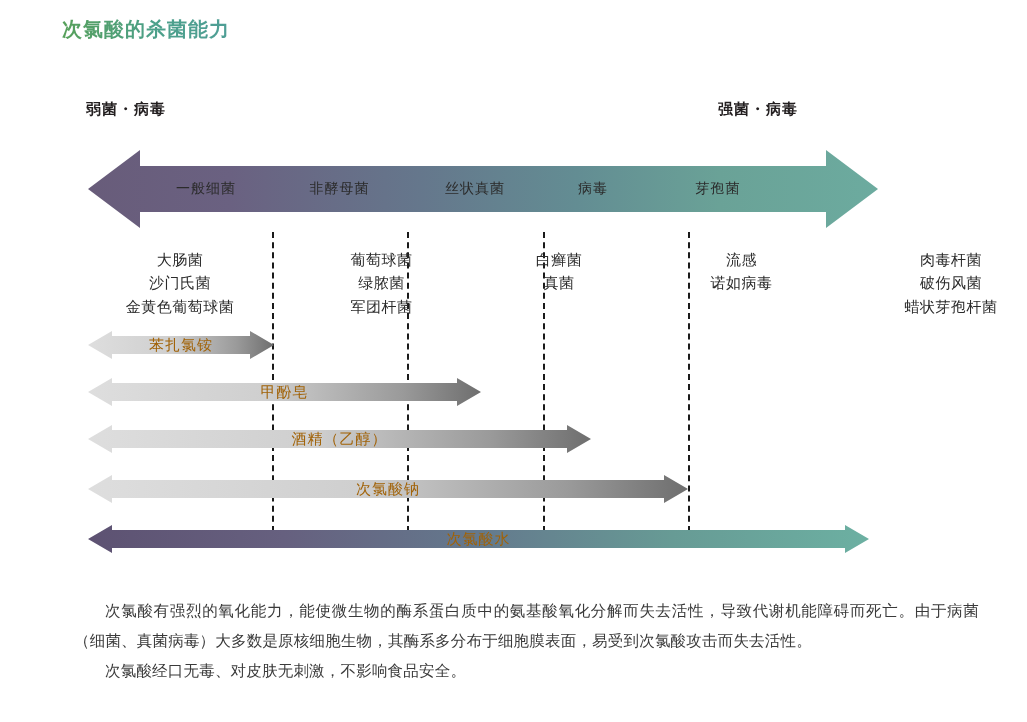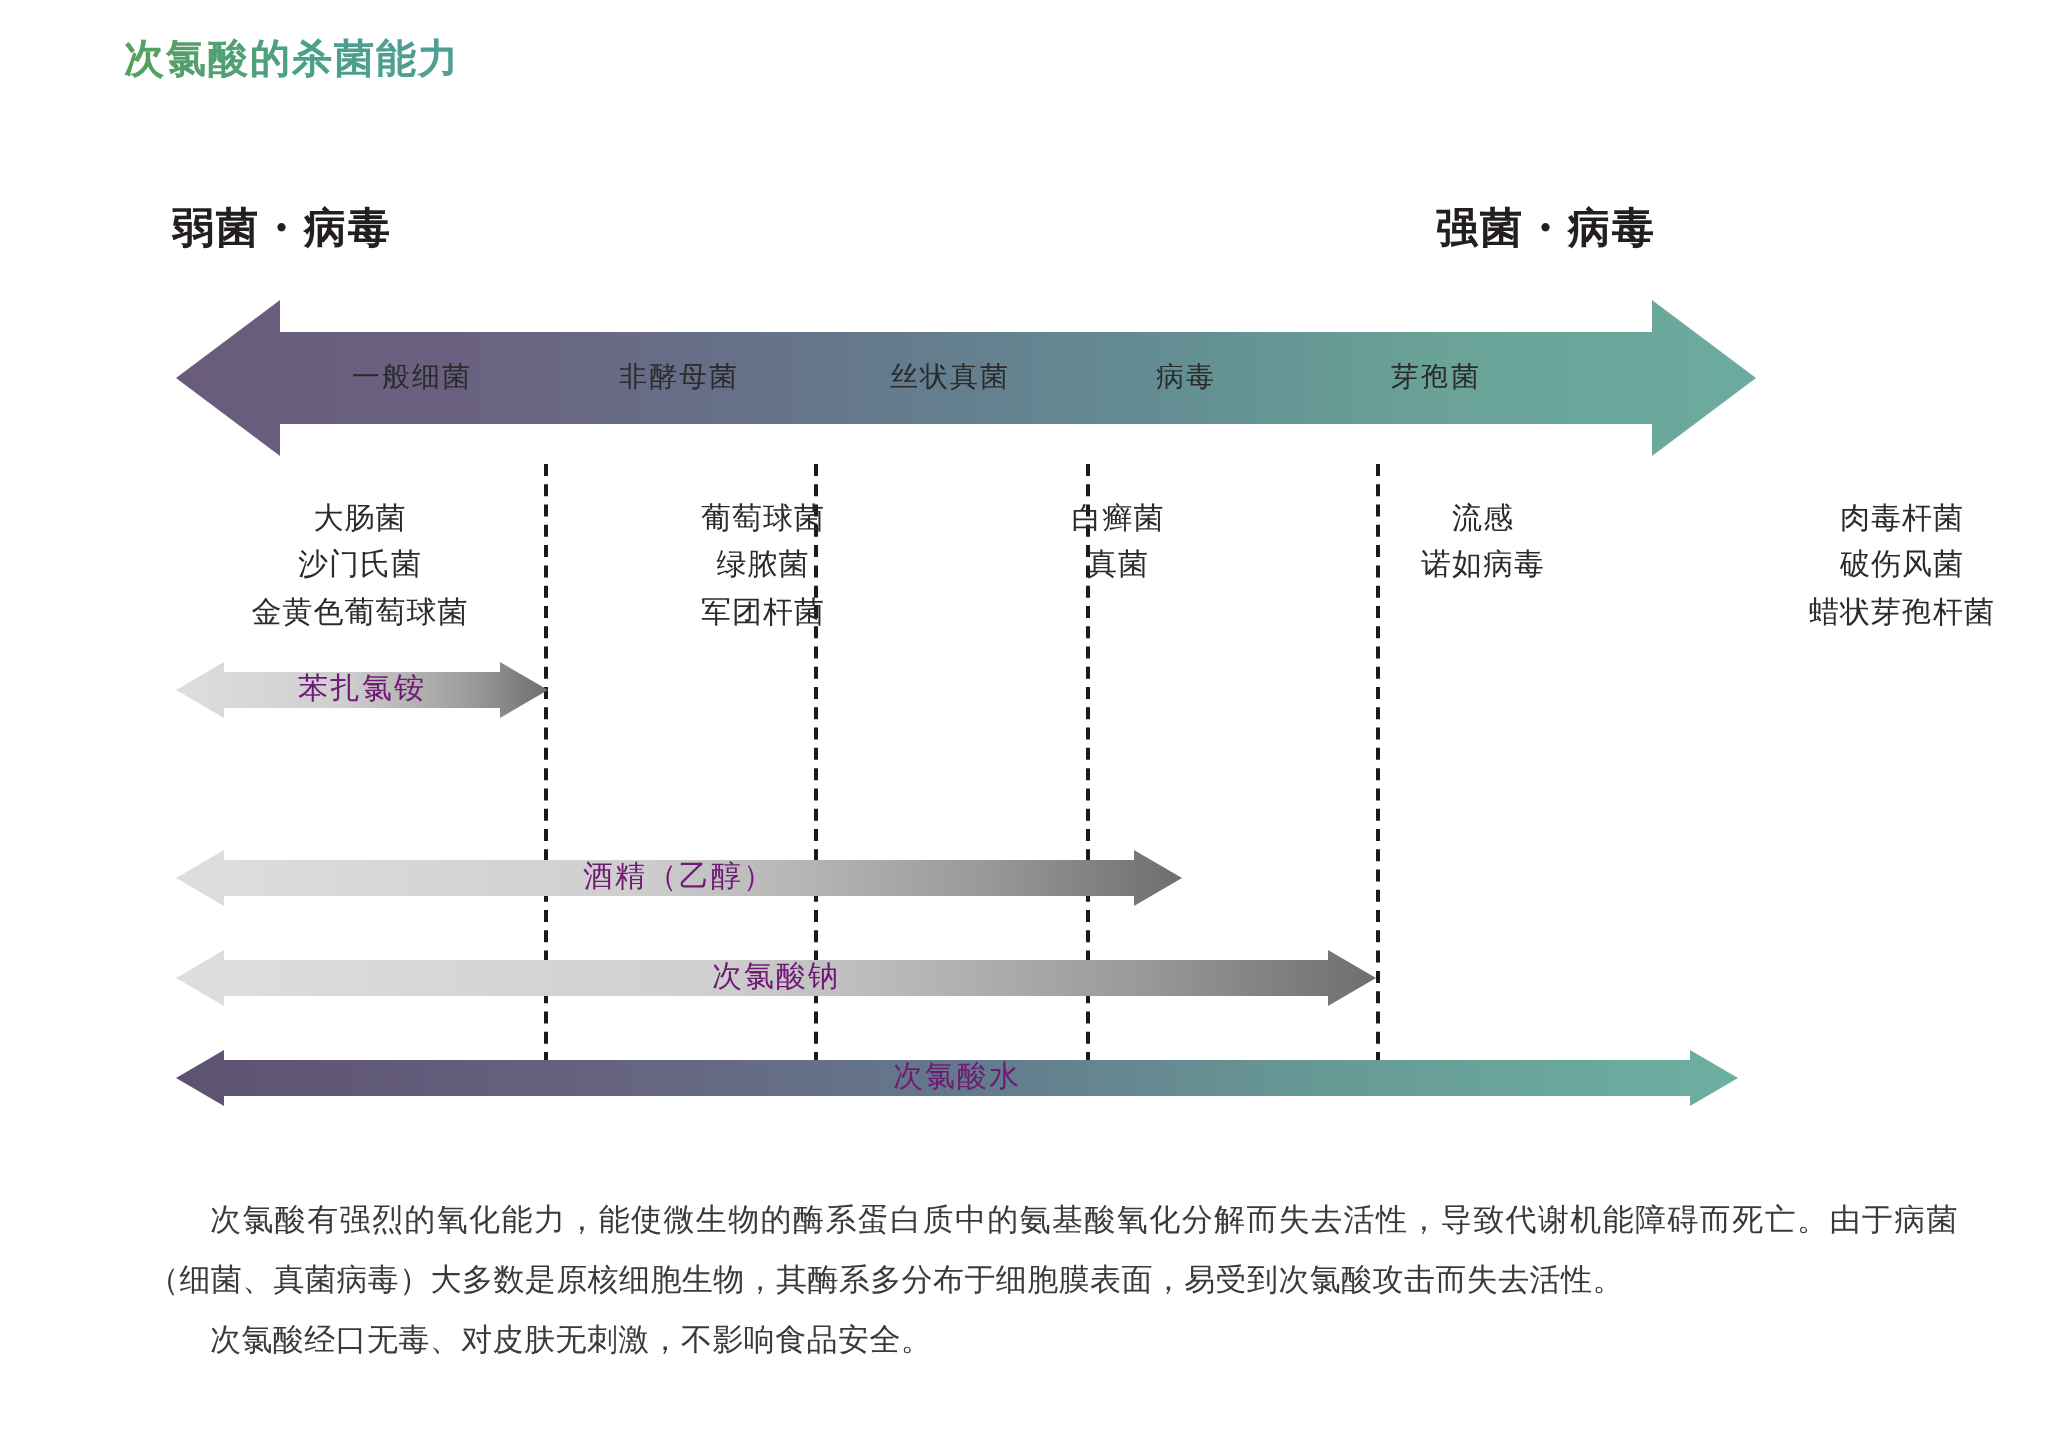--- a/index.html
+++ b/index.html
@@ -36,21 +36,21 @@
   .chart {
     position: absolute;
     left: 0;
     top: 0;
     width: 1027px;
     height: 600px;
   }
 
   .end-label {
     position: absolute;
-    font-size: 21px;
+    font-size: 15px;
     font-weight: bold;
     color: #231f20;
     white-space: nowrap;
     letter-spacing: 1px;
   }
   .end-label.left  { left: 86px;  top: 100px; }
   .end-label.right { left: 718px; top: 100px; }
 
   
   .spectrum {
@@ -114,21 +114,21 @@
     left: 88px;
     height: 30px;
   }
   .bar-row svg { display: block; }
   .bar-label {
     position: absolute;
     top: 0;
     height: 30px;
     line-height: 30px;
     font-size: 15px;
-    color: #701a75;
+    color: #a16207;
     letter-spacing: 1px;
     white-space: nowrap;
     text-align: center;
   }
 
   
   .body-text {
     position: absolute;
     left: 74px;
     top: 596px;
@@ -225,20 +225,26 @@
     </defs>
   </svg>
 
   <div class="bar-row" style="top:330px; width:186px;">
     <svg width="186" height="30" viewBox="0 0 186 30">
       <polygon points="0,15 24,1 24,6 162,6 162,1 186,15 162,29 162,24 24,24 24,29" fill="url(#gradGray)"></polygon>
     </svg>
     <div class="bar-label" style="left:0; width:186px;">苯扎氯铵</div>
   </div>
 
+  <div class="bar-row" style="top:377px; width:393px;">
+    <svg width="393" height="30" viewBox="0 0 393 30">
+      <polygon points="0,15 24,1 24,6 369,6 369,1 393,15 369,29 369,24 24,24 24,29" fill="url(#gradGray)"></polygon>
+    </svg>
+    <div class="bar-label" style="left:0; width:393px;">甲酚皂</div>
+  </div>
 
   <div class="bar-row" style="top:424px; width:503px;">
     <svg width="503" height="30" viewBox="0 0 503 30">
       <polygon points="0,15 24,1 24,6 479,6 479,1 503,15 479,29 479,24 24,24 24,29" fill="url(#gradGray)"></polygon>
     </svg>
     <div class="bar-label" style="left:0; width:503px;">酒精（乙醇）</div>
   </div>
 
   <div class="bar-row" style="top:474px; width:600px;">
     <svg width="600" height="30" viewBox="0 0 600 30">

